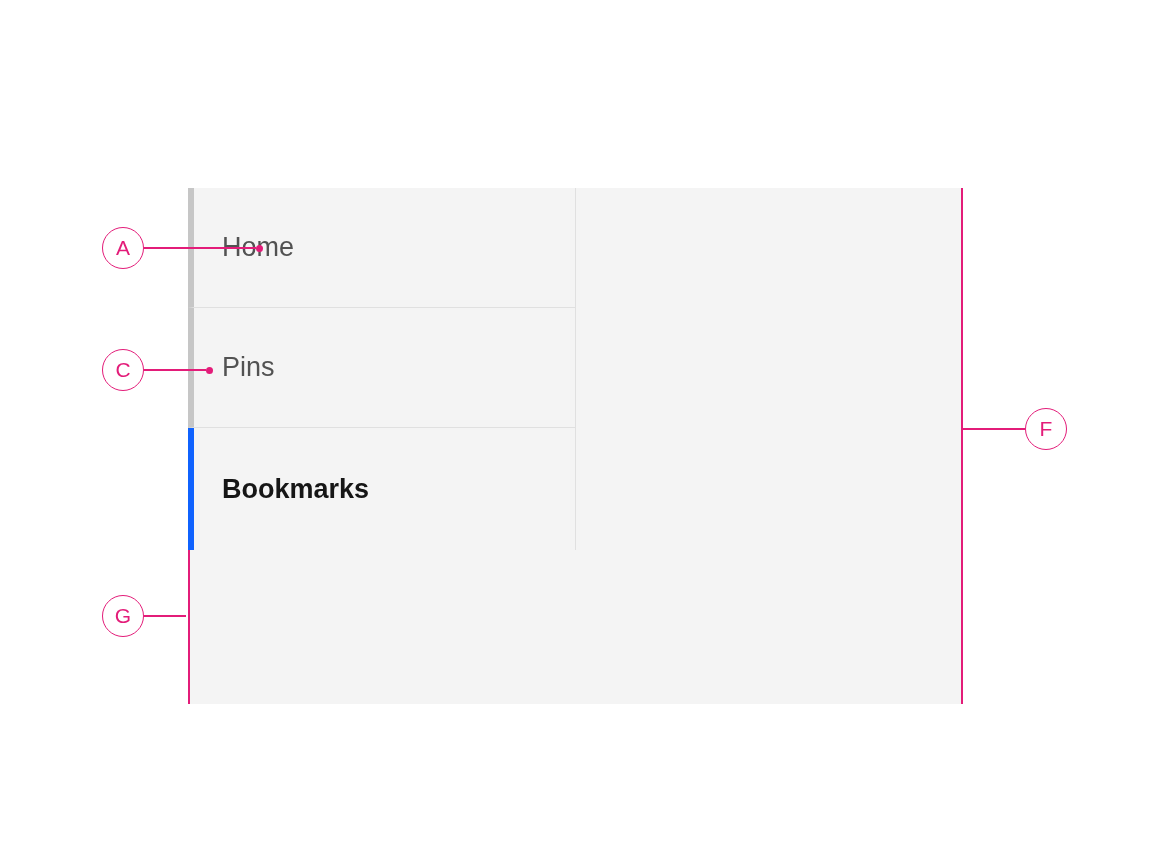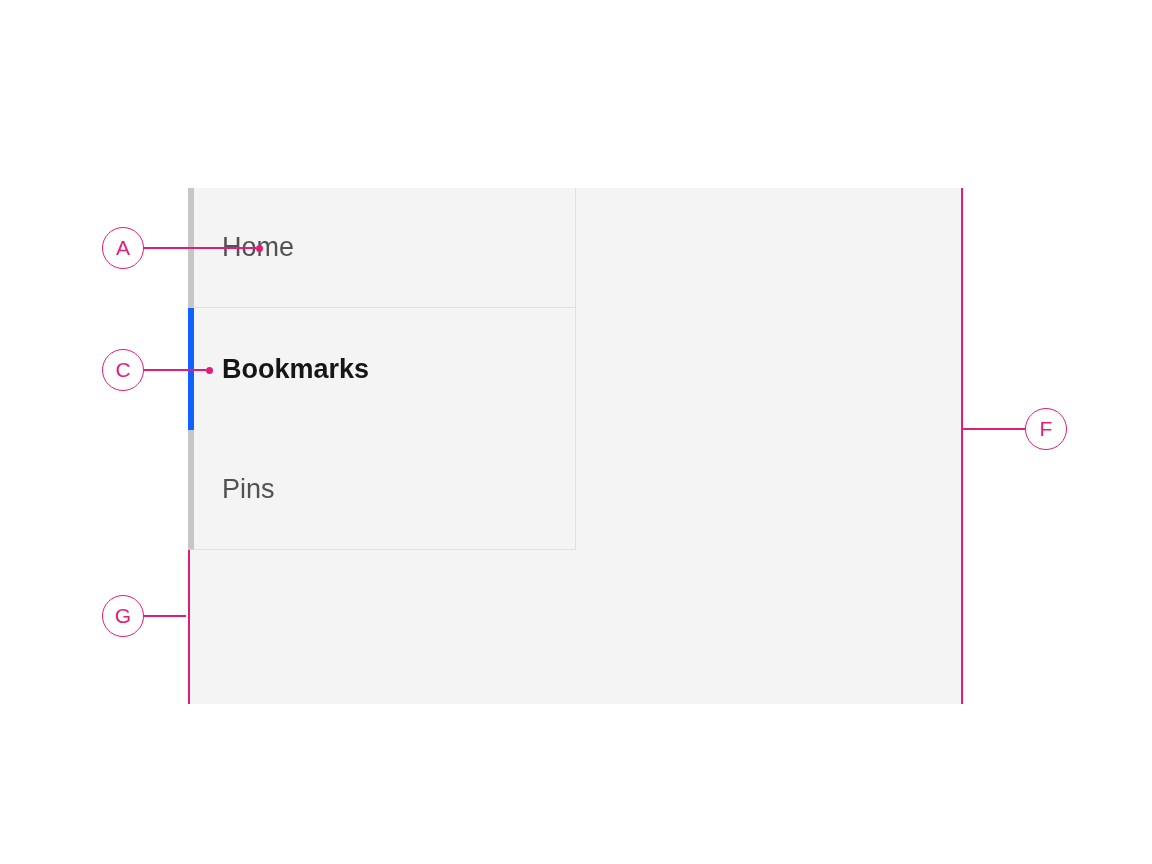--- a/index.html
+++ b/index.html
@@ -110,25 +110,25 @@
   }
 </style>
 </head>
 <body>
 
 <div class="stage">
   <div class="sidebar">
     <div class="menu-item">
       <span>Home</span>
     </div>
+    <div class="menu-item pins">
+      <span>Pins</span>
+    </div>
     <div class="menu-item selected">
       <span>Bookmarks</span>
-    </div>
-    <div class="menu-item pins">
-      <span>Pins</span>
     </div>
   </div>
 </div>
 
 <div class="callout callout-A">
   <div class="badge">A</div>
   <div class="lead"></div>
   <div class="dot"></div>
 </div>
 

